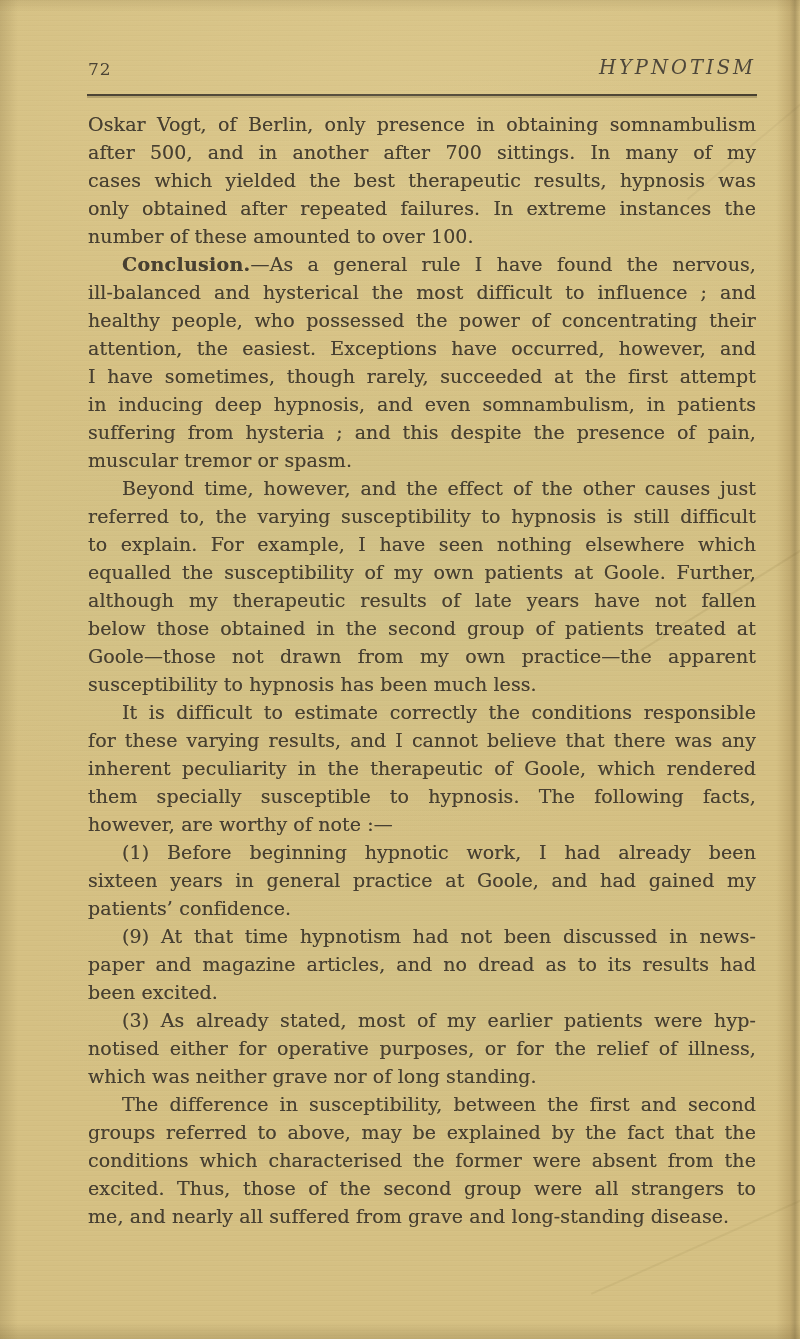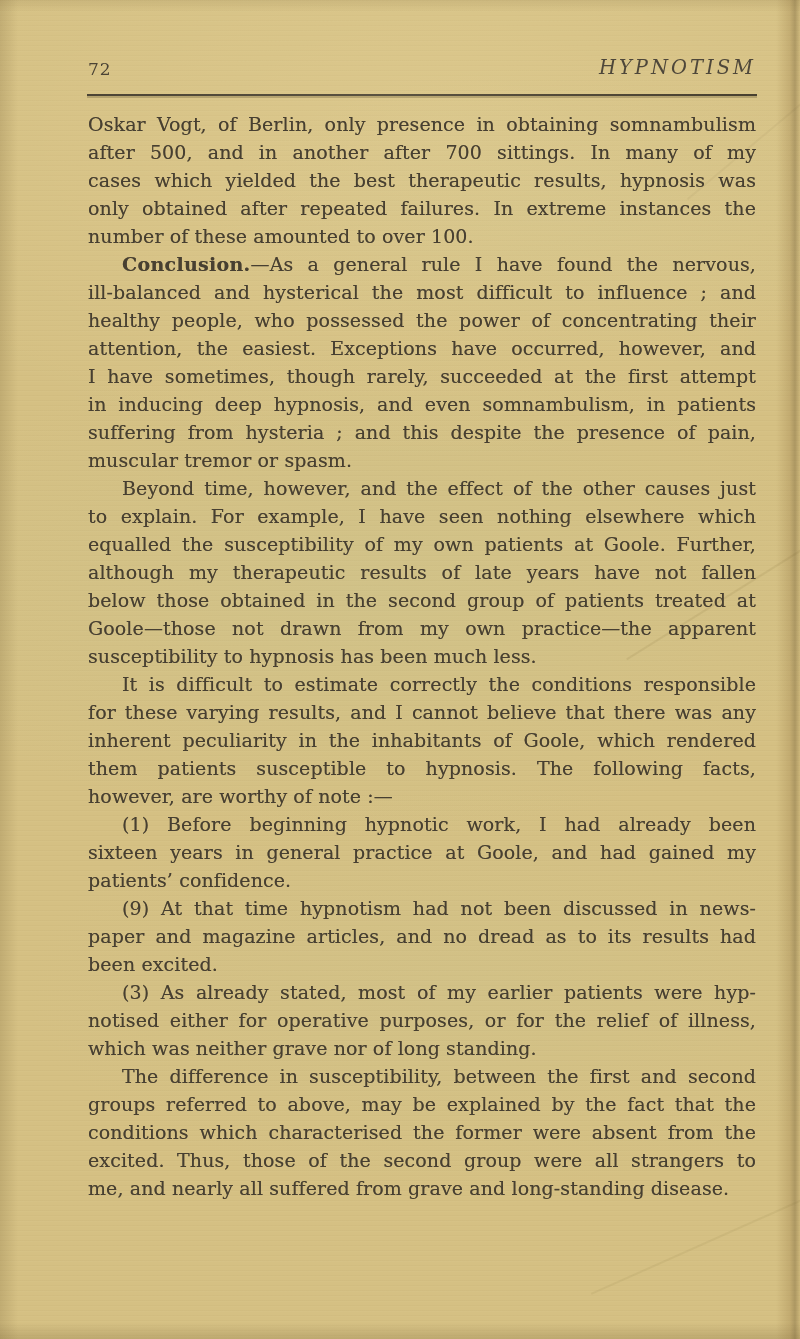--- a/index.html
+++ b/index.html
@@ -87,32 +87,33 @@
         <div class="line">ill-balanced and hysterical the most difficult to influence ; and</div>
         <div class="line">healthy people, who possessed the power of concentrating their</div>
         <div class="line">attention, the easiest. Exceptions have occurred, however, and</div>
         <div class="line">I have sometimes, though rarely, succeeded at the first attempt</div>
         <div class="line">in inducing deep hypnosis, and even somnambulism, in patients</div>
         <div class="line">suffering from hysteria ; and this despite the presence of pain,</div>
         <div class="line last">muscular tremor or spasm.</div>
       </div>
       <div class="para">
         <div class="line indent">Beyond time, however, and the effect of the other causes just</div>
+        <div class="line">referred to, the varying susceptibility to hypnosis is still difficult</div>
         <div class="line">to explain. For example, I have seen nothing elsewhere which</div>
         <div class="line">equalled the susceptibility of my own patients at Goole. Further,</div>
         <div class="line">although my therapeutic results of late years have not fallen</div>
         <div class="line">below those obtained in the second group of patients treated at</div>
         <div class="line">Goole—those not drawn from my own practice—the apparent</div>
         <div class="line last">susceptibility to hypnosis has been much less.</div>
       </div>
       <div class="para">
         <div class="line indent">It is difficult to estimate correctly the conditions responsible</div>
         <div class="line">for these varying results, and I cannot believe that there was any</div>
-        <div class="line">inherent peculiarity in the inhabitants of Goole, which rendered</div>
-        <div class="line">them patients susceptible to hypnosis. The following facts,</div>
+        <div class="line">inherent peculiarity in the therapeutic of Goole, which rendered</div>
+        <div class="line">them specially susceptible to hypnosis. The following facts,</div>
         <div class="line last">however, are worthy of note :—</div>
       </div>
       <div class="para">
         <div class="line indent">(1) Before beginning hypnotic work, I had already been</div>
         <div class="line">sixteen years in general practice at Goole, and had gained my</div>
         <div class="line last">patients’ confidence.</div>
       </div>
       <div class="para">
         <div class="line indent">(9) At that time hypnotism had not been discussed in news-</div>
         <div class="line">paper and magazine articles, and no dread as to its results had</div>

